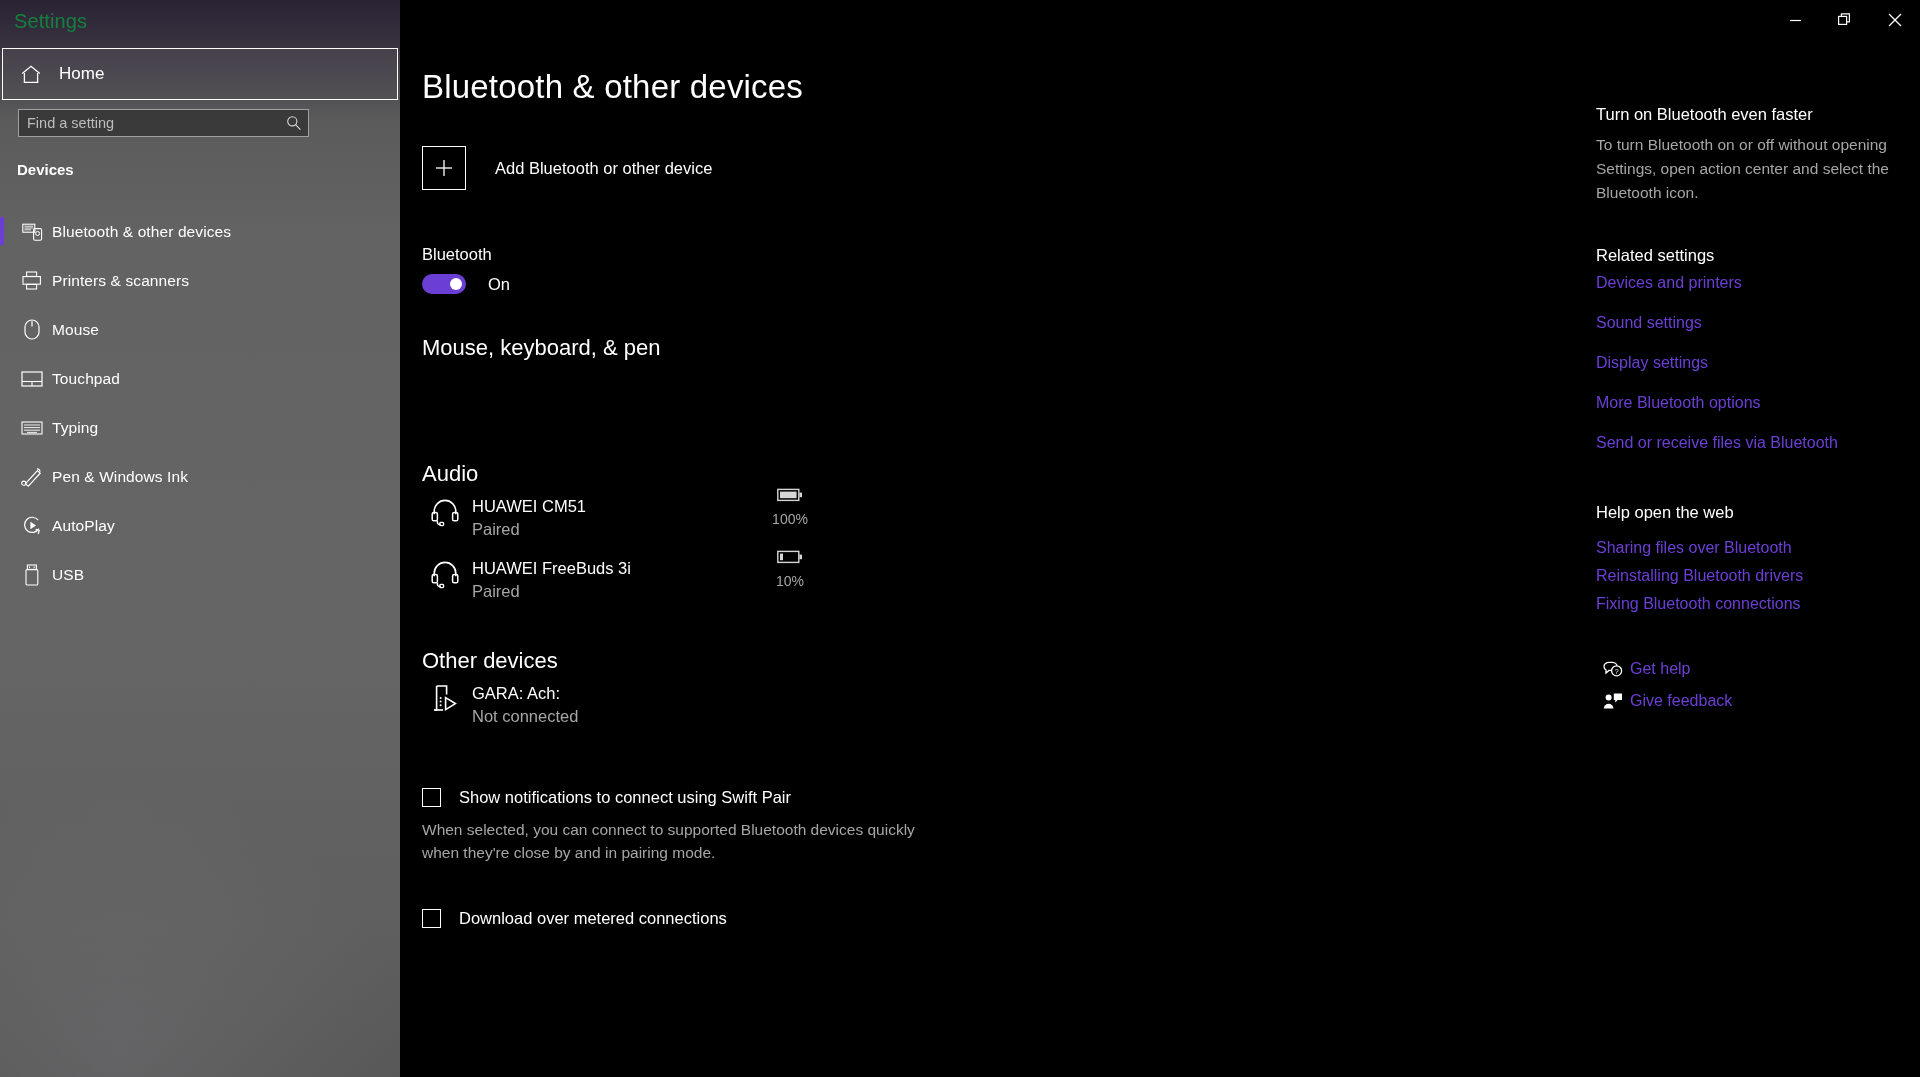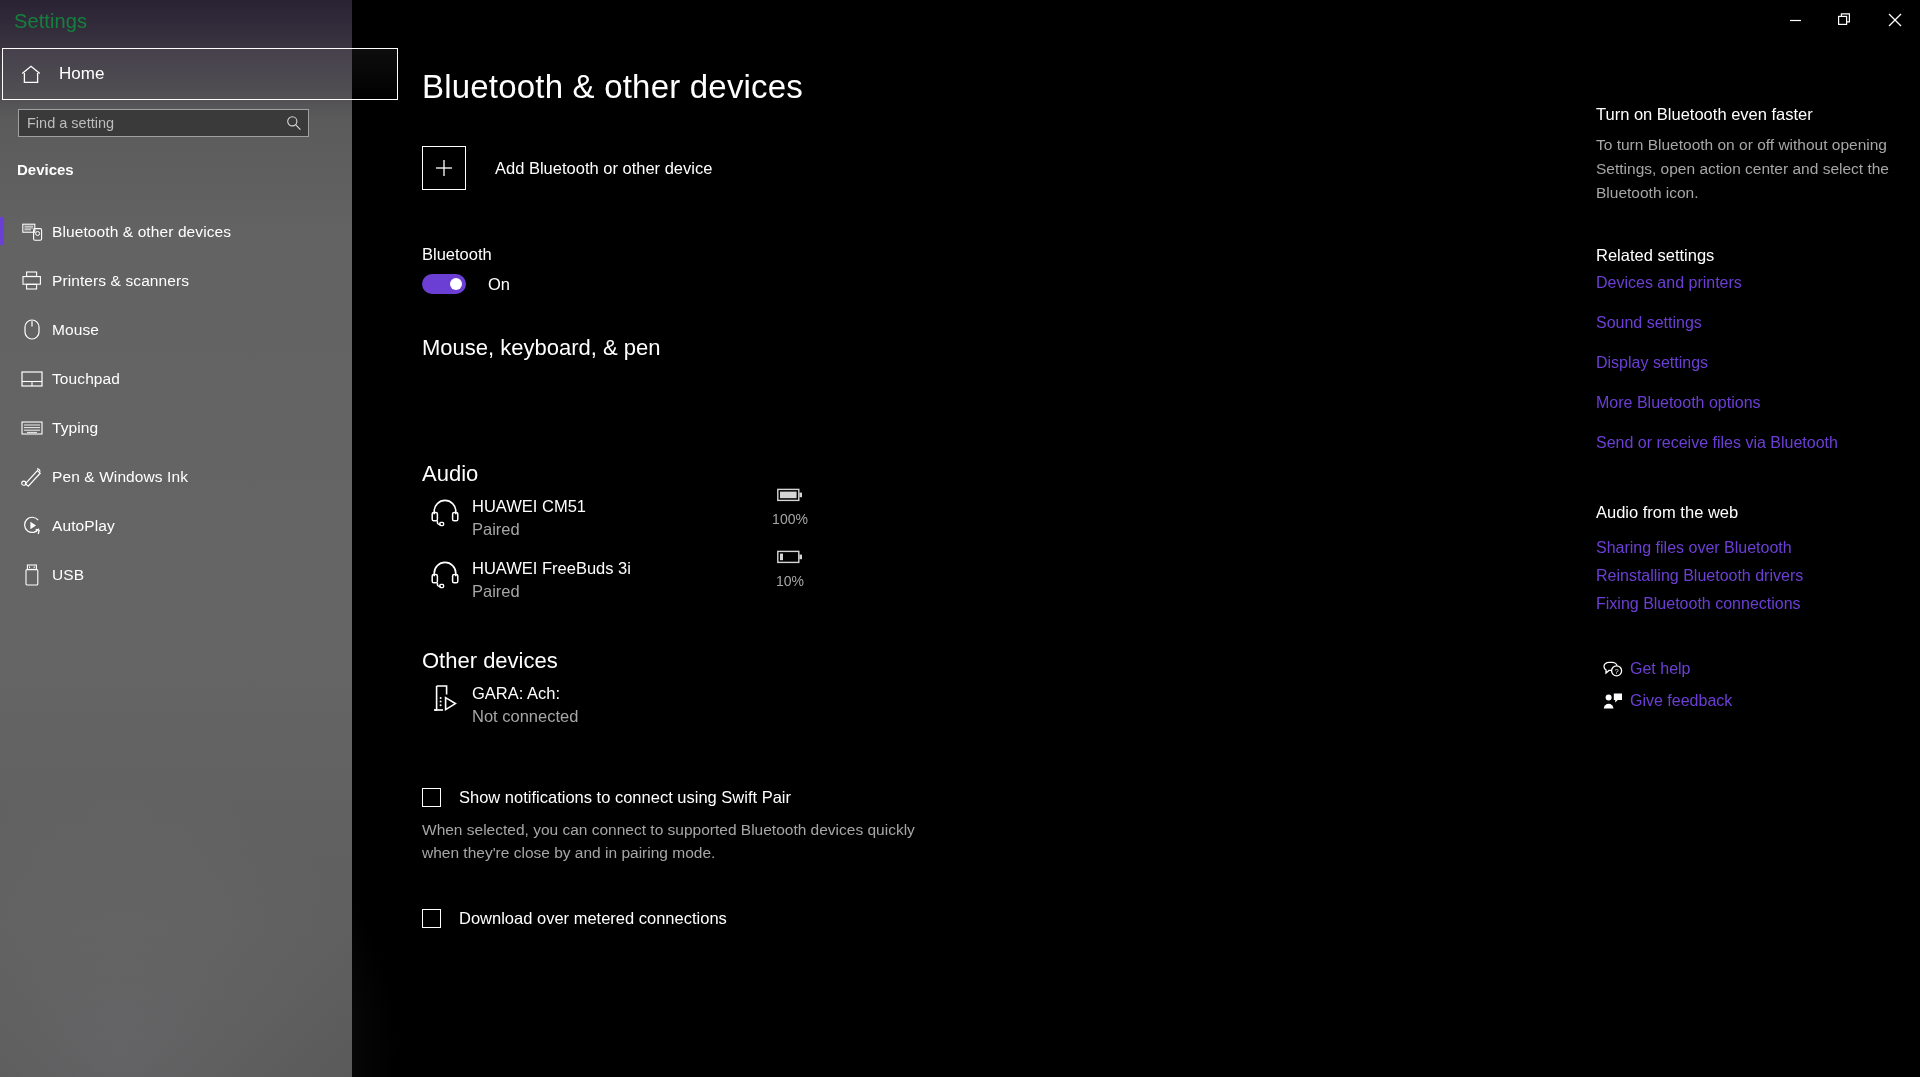--- a/index.html
+++ b/index.html
@@ -24,21 +24,21 @@
   }
   .winbtns { position:absolute; right:0; top:0; display:flex; height:40px; }
   .winbtn {
     width:50px; height:40px; display:flex; align-items:center; justify-content:center;
     cursor:default;
   }
   .winbtn svg { display:block; }
 
   
   .sidebar {
-    position:absolute; left:0; top:0; width:352px; height:1077px;
+    position:absolute; left:0; top:0; width:400px; height:1077px;
     background:linear-gradient(180deg,#2a2334 0%, #342d3c 3%, #5b5b5b 11%, #636363 22%, #656565 60%, #5f5f5f 86%, #585858 100%);
     z-index:10;
   }
   .sidebar::after{
     content:""; position:absolute; left:0; bottom:0; width:400px; height:300px;
     background:radial-gradient(ellipse at 30% 90%, rgba(120,120,125,.35), rgba(0,0,0,0) 70%);
     pointer-events:none;
   }
   .home-row {
     position:absolute; left:2px; top:48px; width:396px; height:52px;
@@ -396,21 +396,21 @@
     <div class="rp-head" style="top:105px;">Turn on Bluetooth even faster</div>
     <div class="rp-body" style="top:133px;">To turn Bluetooth on or off without opening Settings, open action center and select the Bluetooth icon.</div>
 
     <div class="rp-head" style="top:246px;">Related settings</div>
     <a class="rp-link" style="top:274px;" href="#">Devices and printers</a>
     <a class="rp-link" style="top:314px;" href="#">Sound settings</a>
     <a class="rp-link" style="top:354px;" href="#">Display settings</a>
     <a class="rp-link" style="top:394px;" href="#">More Bluetooth options</a>
     <a class="rp-link" style="top:434px;text-align:center;" href="#">Send or receive files via Bluetooth</a>
 
-    <div class="rp-head" style="top:503px;">Audio from the web</div>
+    <div class="rp-head" style="top:503px;">Help open the web</div>
     <a class="rp-link" style="top:539px;" href="#">Sharing files over Bluetooth</a>
     <a class="rp-link" style="top:567px;" href="#">Reinstalling Bluetooth drivers</a>
     <a class="rp-link" style="top:595px;" href="#">Fixing Bluetooth connections</a>
 
     <div class="rp-iconlink" style="left:16px; top:660px;">
       <span class="ic">
         <svg width="20" height="18" viewBox="0 0 20 18">
           <path d="M1 6.4 a5 4 0 0 1 5 -4 h3 a5 4 0 0 1 5 4 a5 4 0 0 1 -5 4 H6 L3 13 V9.8 A4 4 0 0 1 1 6.4 Z" fill="none" stroke="#fff" stroke-width="1.3"></path>
           <circle cx="13.6" cy="10.8" r="5" fill="#000" stroke="#fff" stroke-width="1.3"></circle>
           <text x="13.6" y="14" font-size="7" fill="#fff" text-anchor="middle" font-family="Liberation Sans, sans-serif">?</text>

